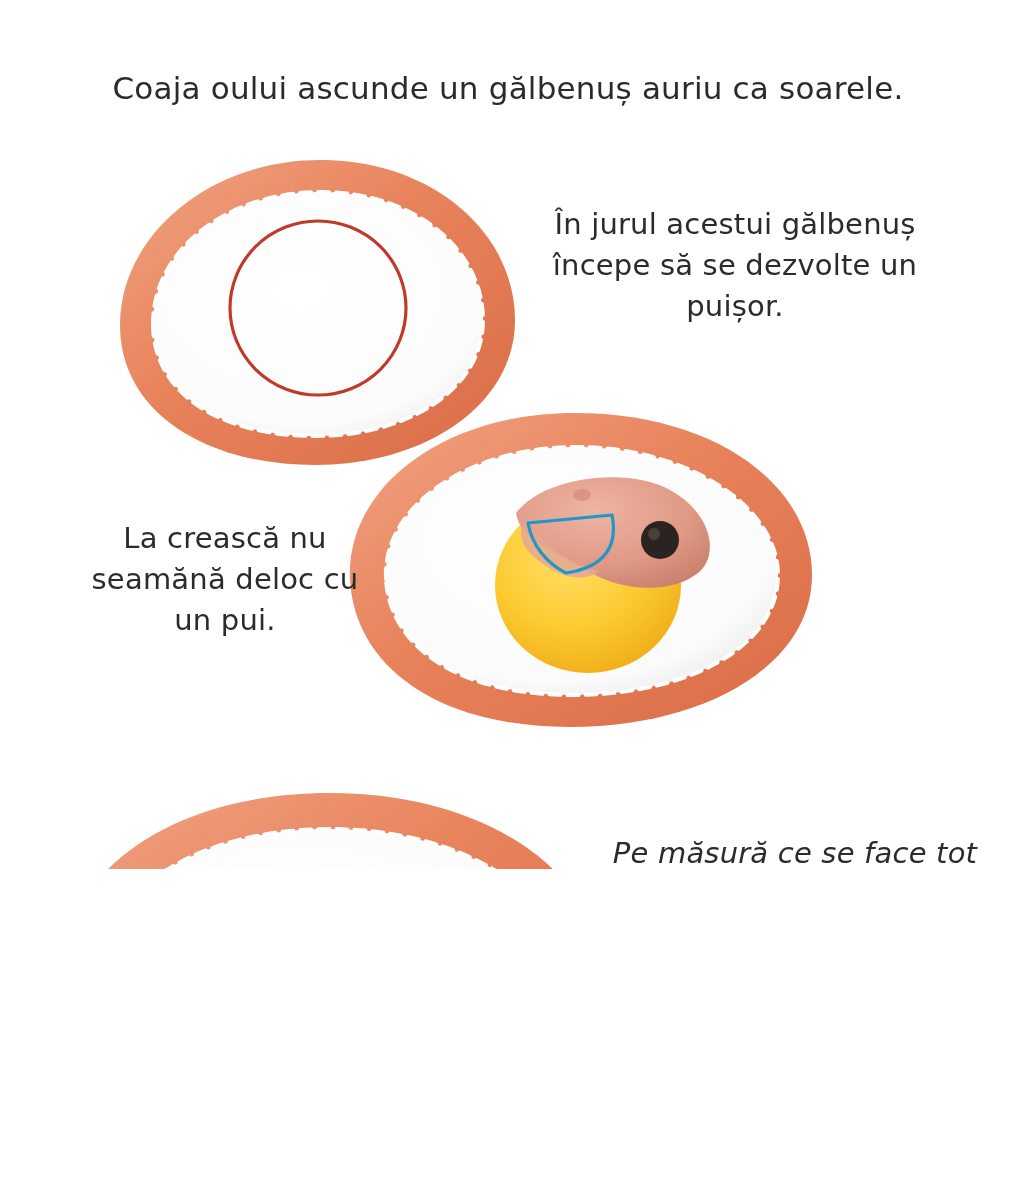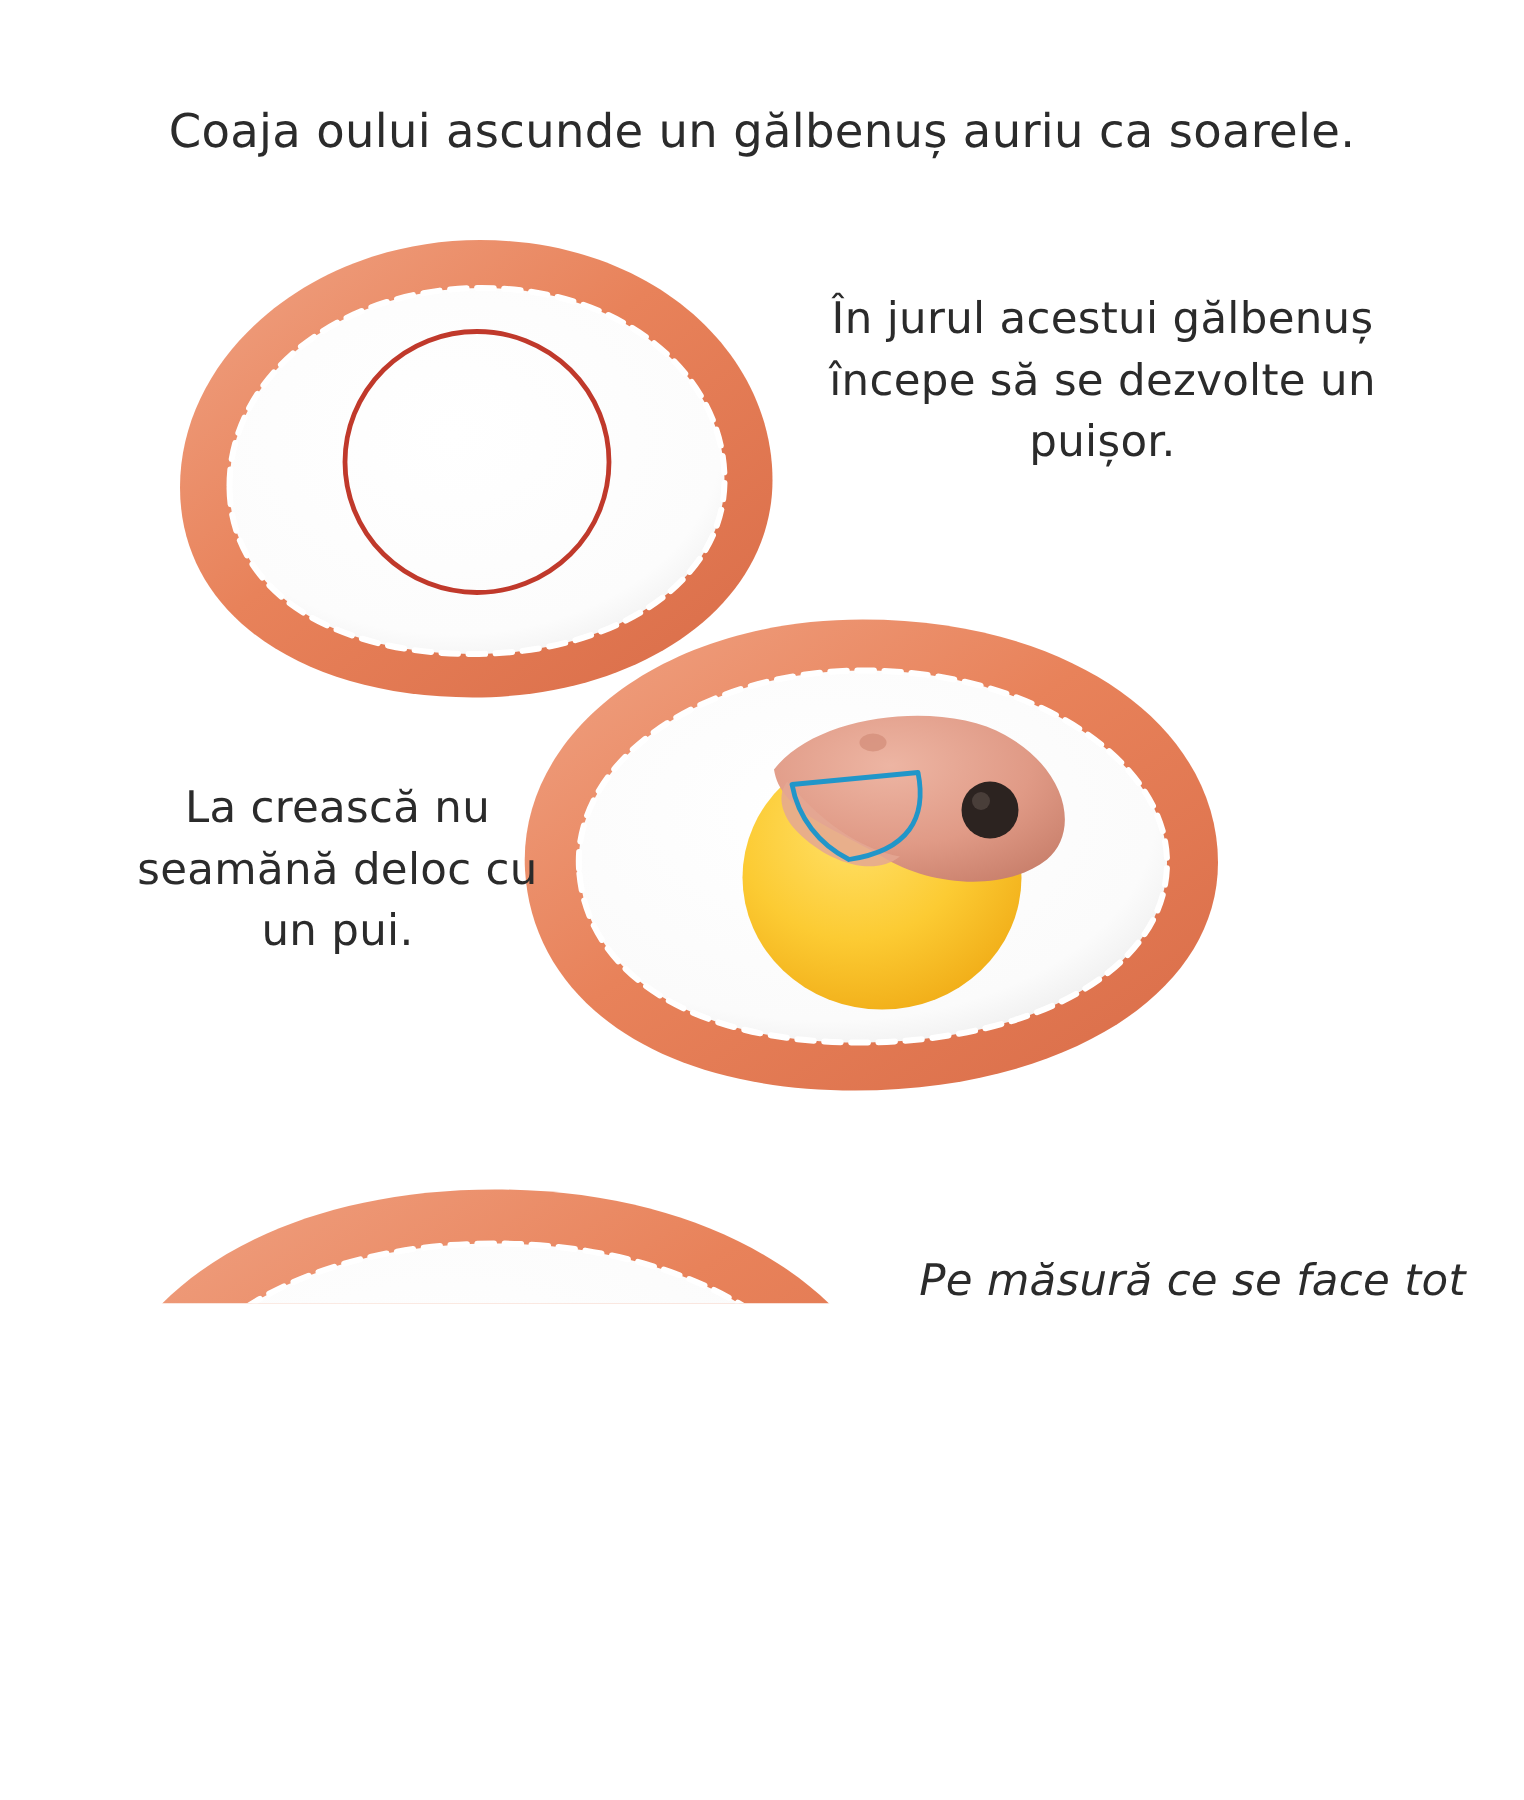--- a/index.html
+++ b/index.html
@@ -24,21 +24,21 @@
   }
   #title-text {
     left: 0;
     top: 66px;
     width: 1016px;
     text-align: center;
     font-size: 31px;
   }
   #caption-1 {
     left: 540px;
-    top: 192px;
+    top: 204px;
     width: 390px;
     text-align: center;
     font-size: 29px;
   }
   #caption-2 {
     left: 80px;
     top: 518px;
     width: 290px;
     text-align: center;
     font-size: 29px;

